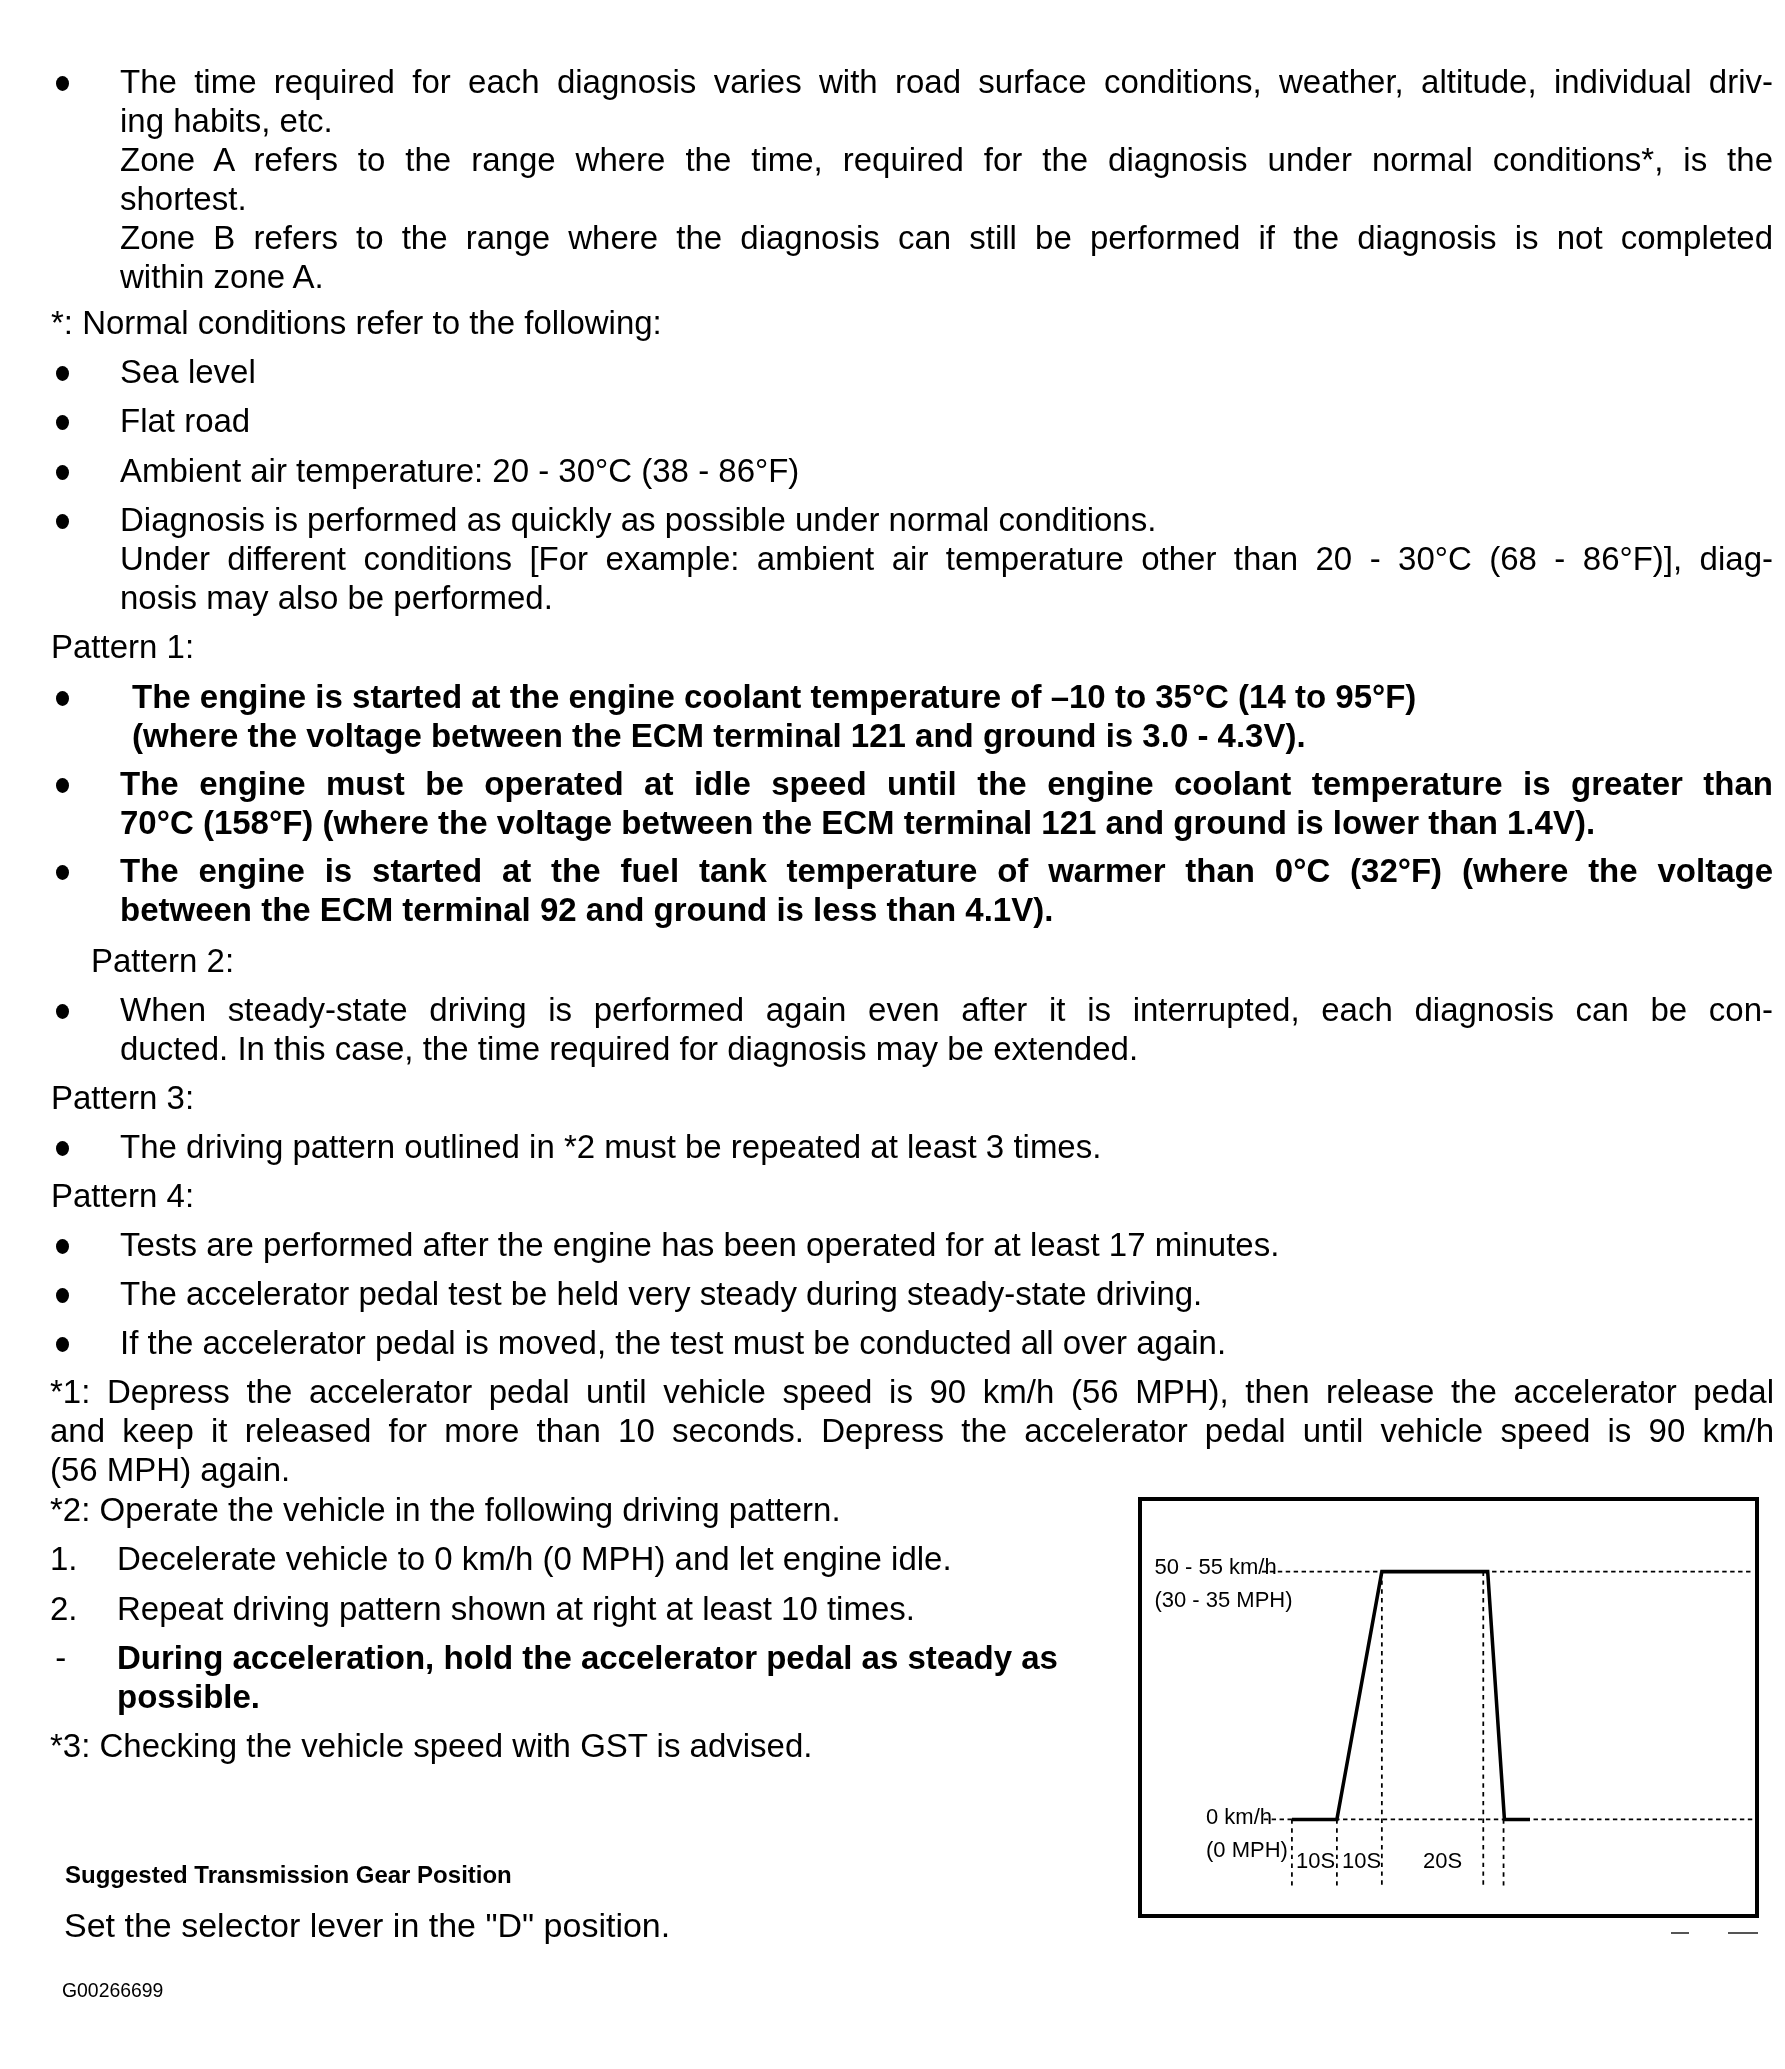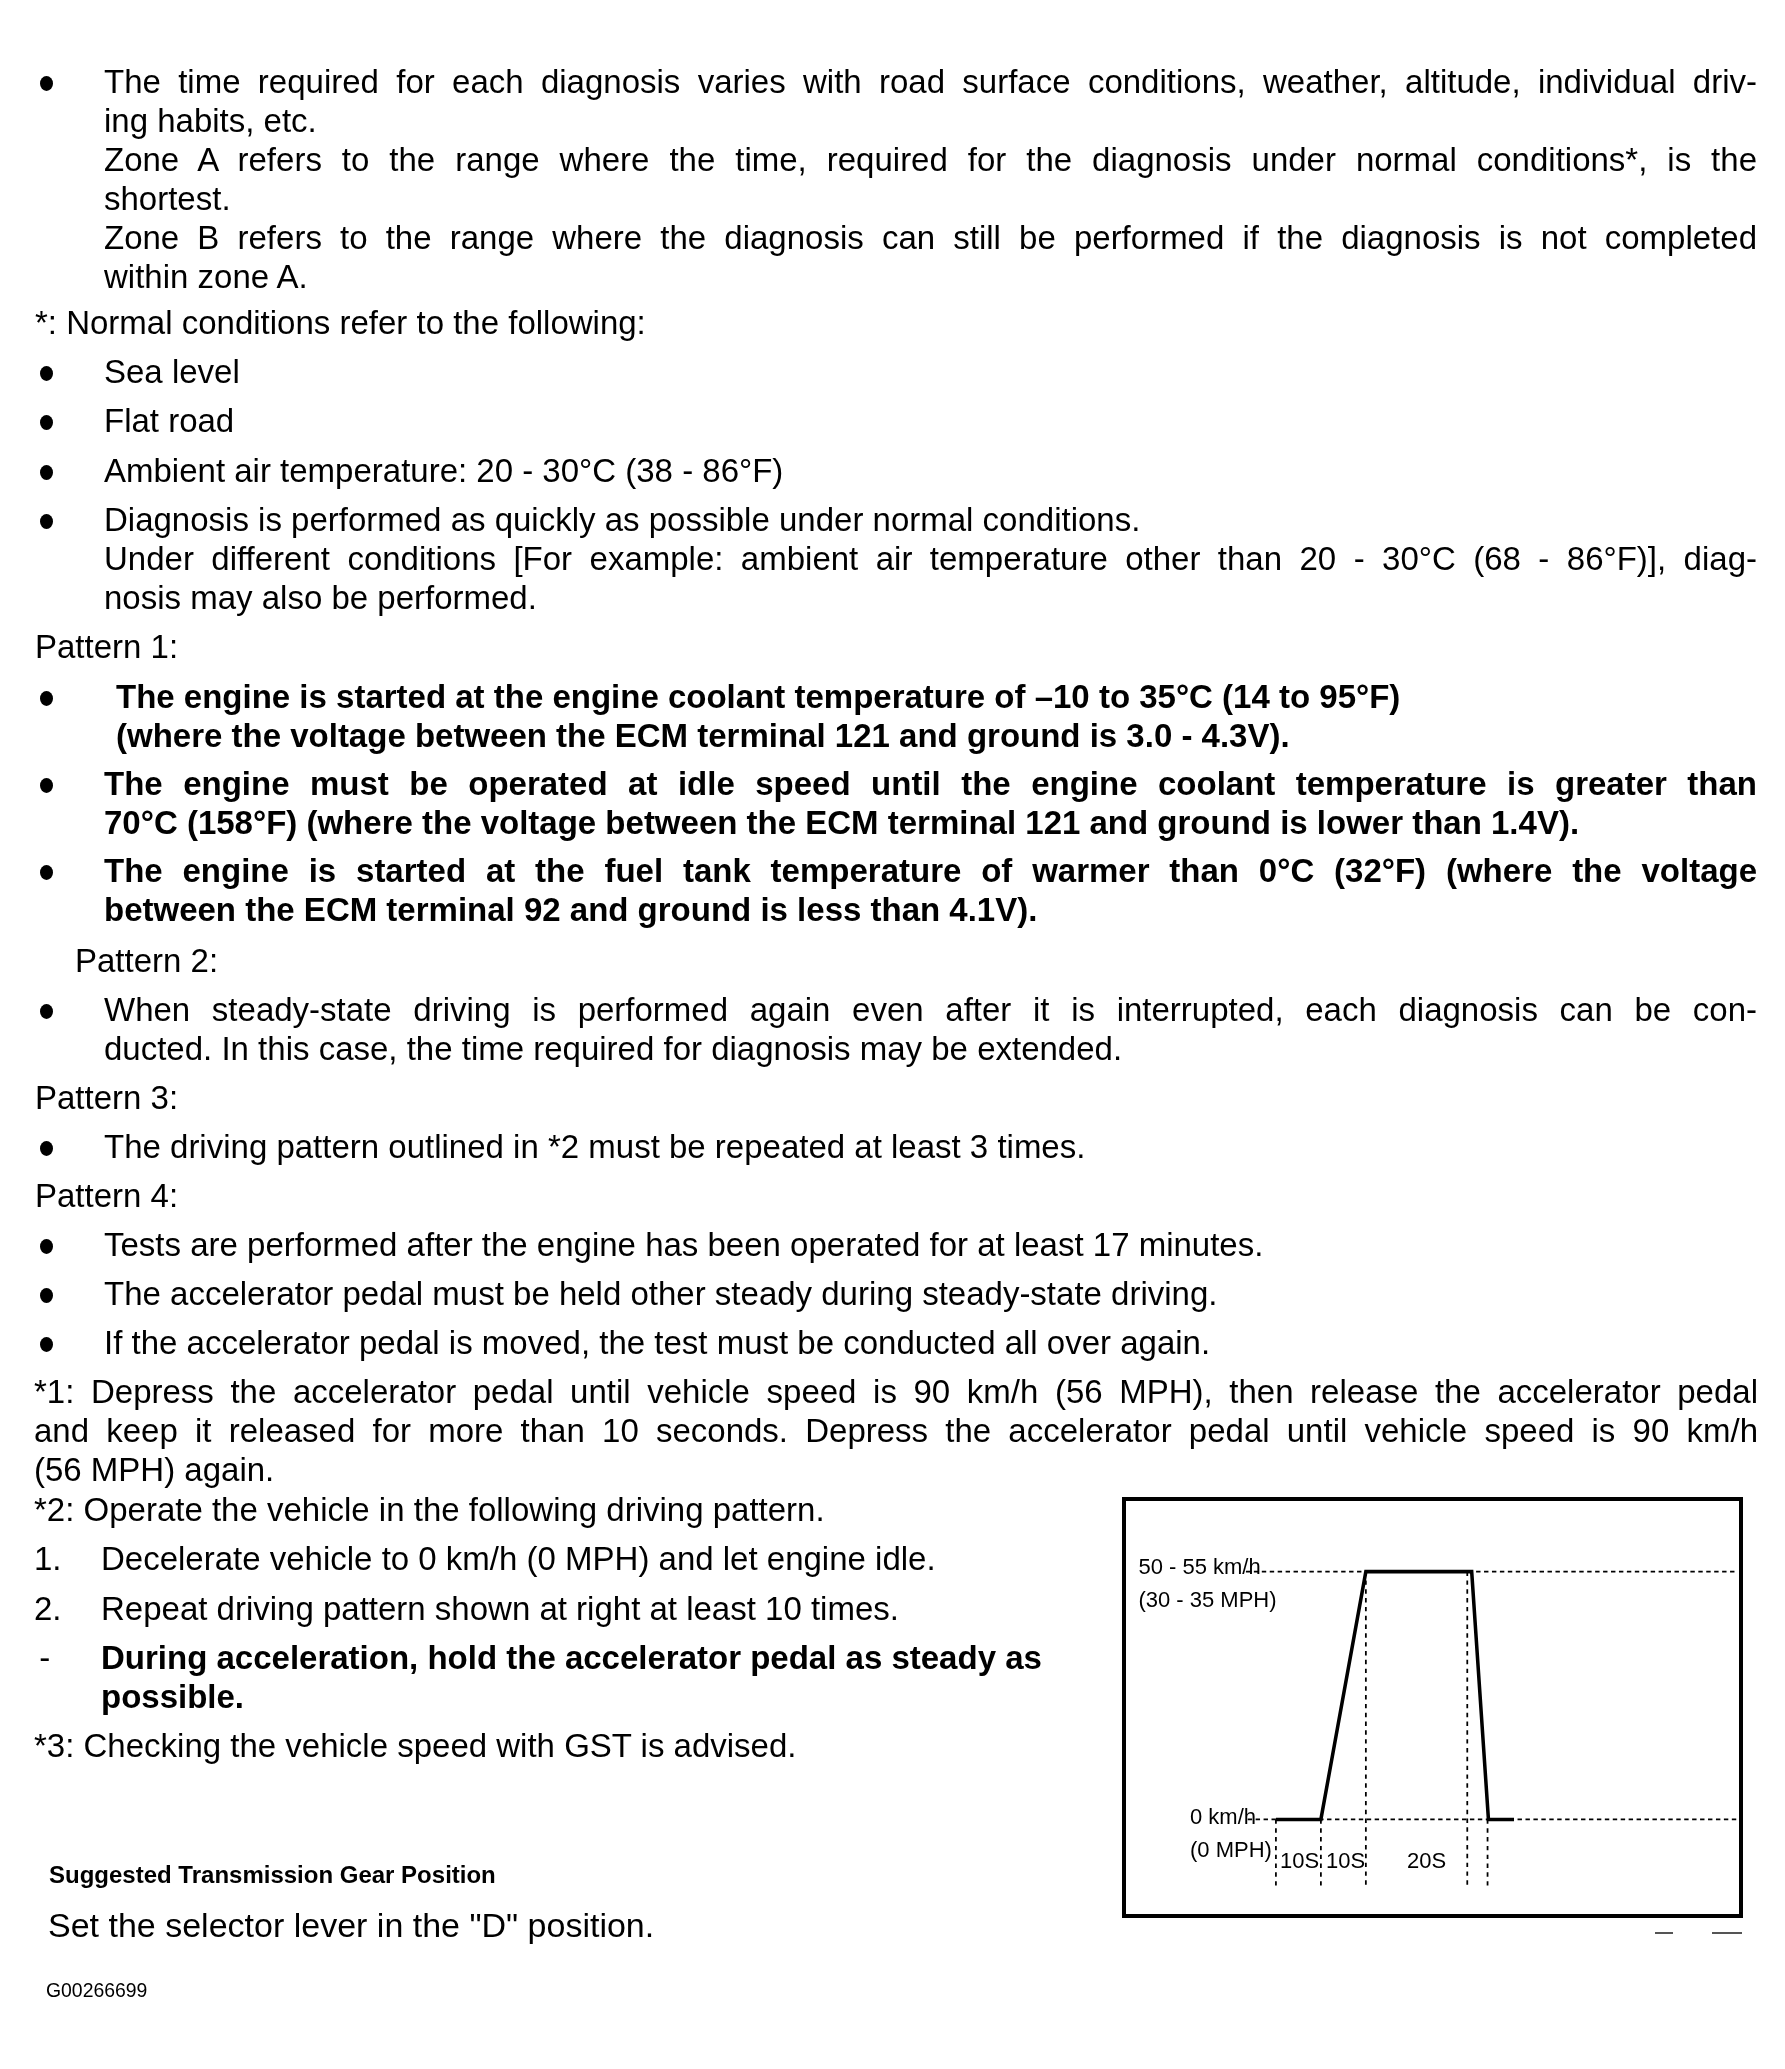--- a/index.html
+++ b/index.html
@@ -1,21 +1,21 @@
 <!DOCTYPE html>
 <html style="font-size:14px"><head>
 <meta charset="utf-8">
 <style>
   html, body { margin: 0; padding: 0; background: #ffffff; }
   body {
     width: 1786px; height: 2070px; position: relative; overflow: hidden;
     font-family: "Liberation Sans", "DejaVu Sans", sans-serif;
     color: #000; font-size: 33px; line-height: 39px;
   }
-  .page { position: absolute; left: 0; top: 0; width: 1722px; height: 2070px; }
+  .page { position: absolute; left: 16px; top: 0; width: 1722px; height: 2070px; }
   .row { position: absolute; left: 35px; right: 28px; }
   .bullet-row { position: absolute; left: 35px; width: 1722px; display: flex; }
   .bullet { width: 69px; flex: 0 0 69px; position: relative; }
   .bullet .dot {
     position: absolute; left: 5.3px; top: 14px; width: 13.2px; height: 15px;
     border-radius: 50%; background: #000;
   }
   .bullet .num { position: absolute; left: 0; top: 0; }
   .bullet .dash { position: absolute; left: 5.3px; top: 0; }
   .btext { flex: 1; text-align: justify; }
@@ -139,21 +139,21 @@
   <div class="bullet-row" style="top:1225px;">
     <div class="bullet">
         <span class="dot"></span>
       </div>
     <div class="btext">Tests are performed after the engine has been operated for at least 17 minutes.</div>
   </div>
   <div class="bullet-row" style="top:1274px;">
     <div class="bullet">
         <span class="dot"></span>
       </div>
-    <div class="btext">The accelerator pedal must be held other steady during steady-state driving.</div>
+    <div class="btext">The accelerator pedal test be held very steady during steady-state driving.</div>
   </div>
   <div class="bullet-row" style="top:1323px;">
     <div class="bullet">
         <span class="dot"></span>
       </div>
     <div class="btext">If the accelerator pedal is moved, the test must be conducted all over again.</div>
   </div>
 
   <div class="row" style="top:1372px; left:34px; width:1724px;">
     <span class="justify-line">*1: Depress the accelerator pedal until vehicle speed is 90 km/h (56 MPH), then release the accelerator pedal</span>

